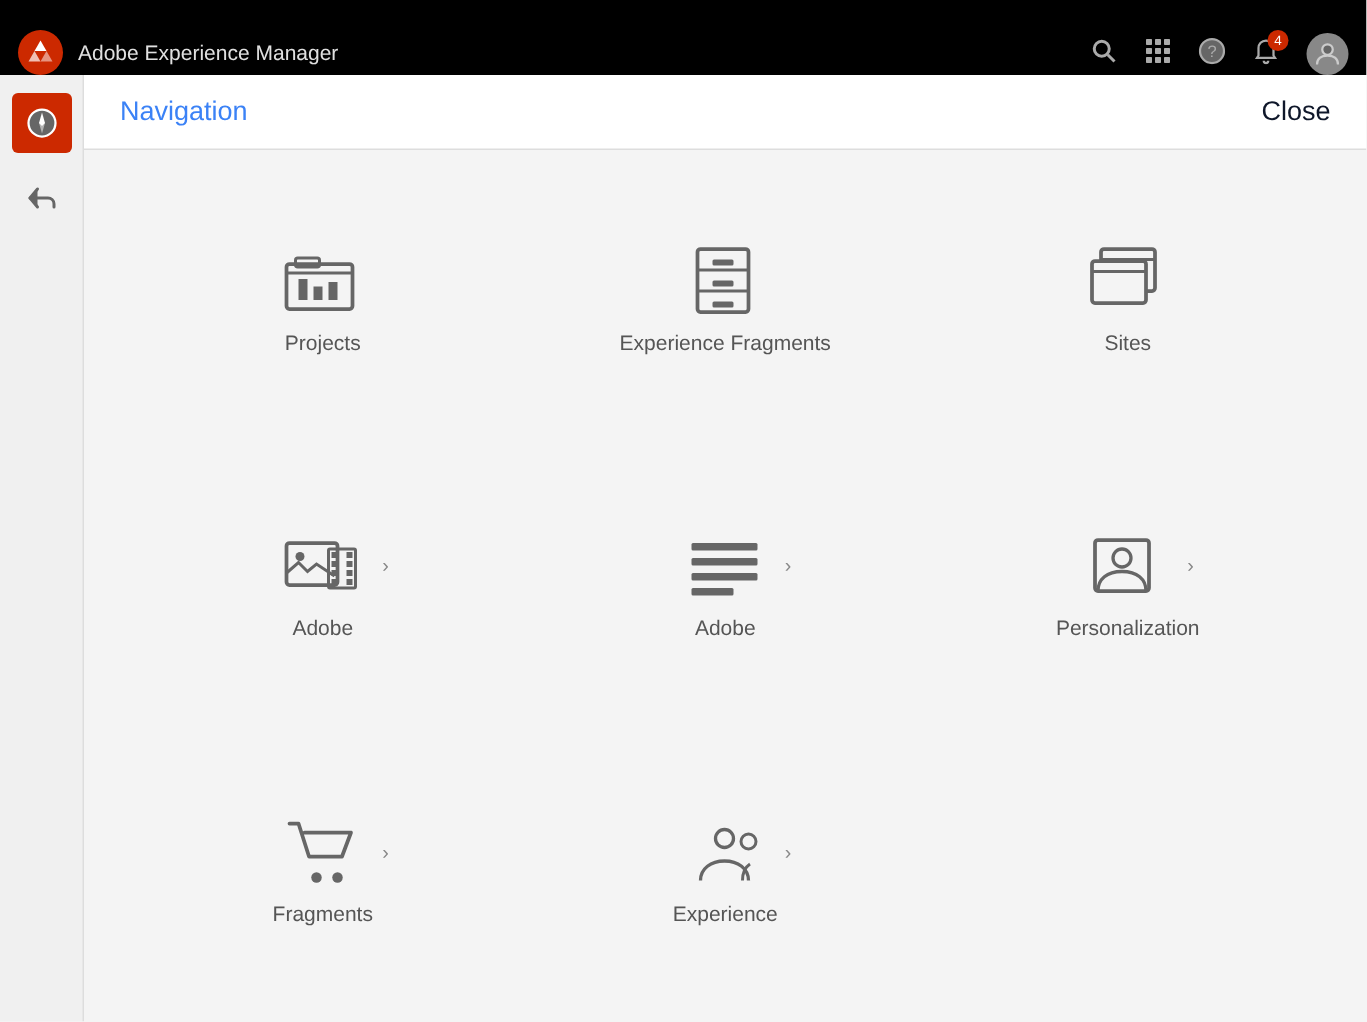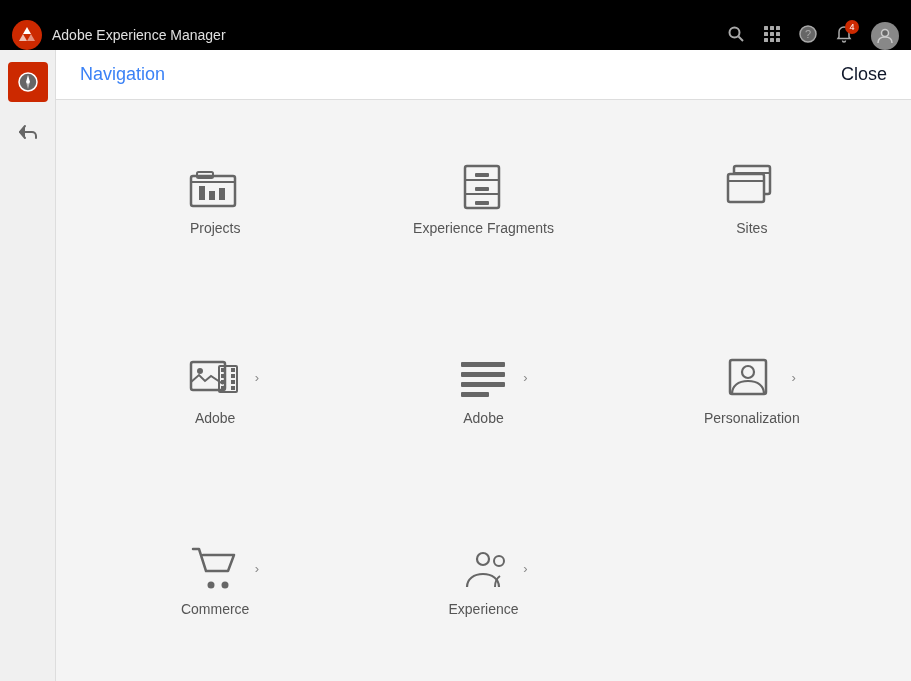--- a/index.html
+++ b/index.html
@@ -370,21 +370,21 @@
       <div class="nav-item">
         <div class="nav-item-icon-wrap">
           <svg class="nav-item-icon" width="52" height="46" viewBox="0 0 52 46">
 
             <path d="M4 4h6l7 22h22l6-16H14" fill="none" stroke="#666" stroke-width="2.5" stroke-linecap="round" stroke-linejoin="round"></path>
             <circle cx="22" cy="40" r="3.5" fill="#666"></circle>
             <circle cx="36" cy="40" r="3.5" fill="#666"></circle>
           </svg>
           <span class="nav-item-chevron">›</span>
         </div>
-        <span class="nav-item-label">Commerce</span>
+        <span class="nav-item-label">Fragments</span>
       </div>
 
       <div class="nav-item">
         <div class="nav-item-icon-wrap">
           <svg class="nav-item-icon" width="52" height="46" viewBox="0 0 52 46">
 
             <circle cx="26" cy="14" r="6" fill="none" stroke="#666" stroke-width="2.2"></circle>
             <path d="M10 42c0-8 7-13 16-13s16 5 16 13" fill="none" stroke="#666" stroke-width="2.2"></path>
             <circle cx="42" cy="16" r="5" fill="none" stroke="#666" stroke-width="2"></circle>
             <path d="M38 42c0-5 2-9 5-11" fill="none" stroke="#666" stroke-width="2"></path>

